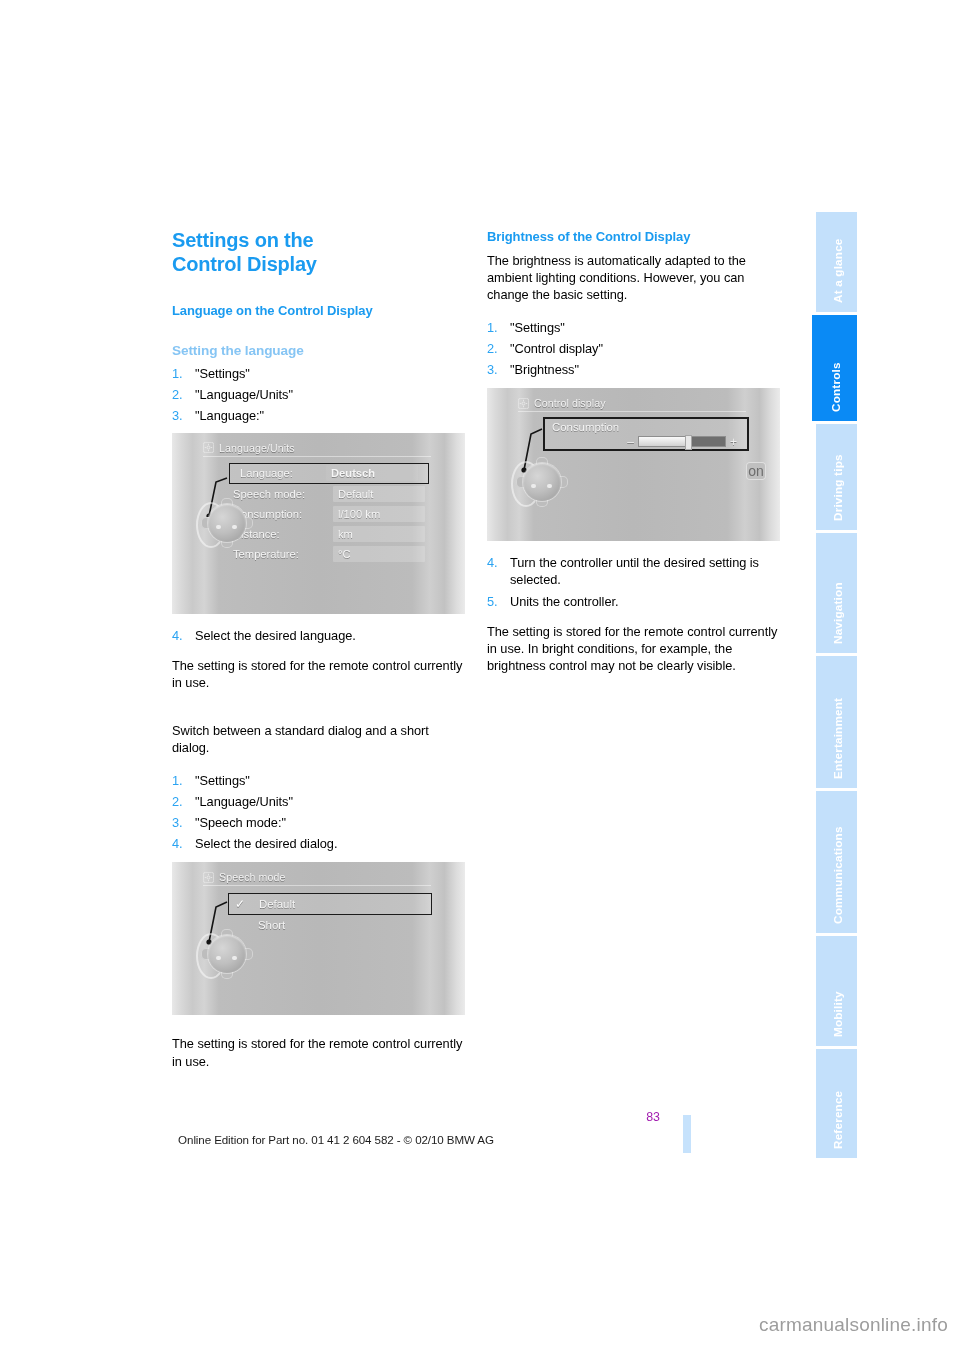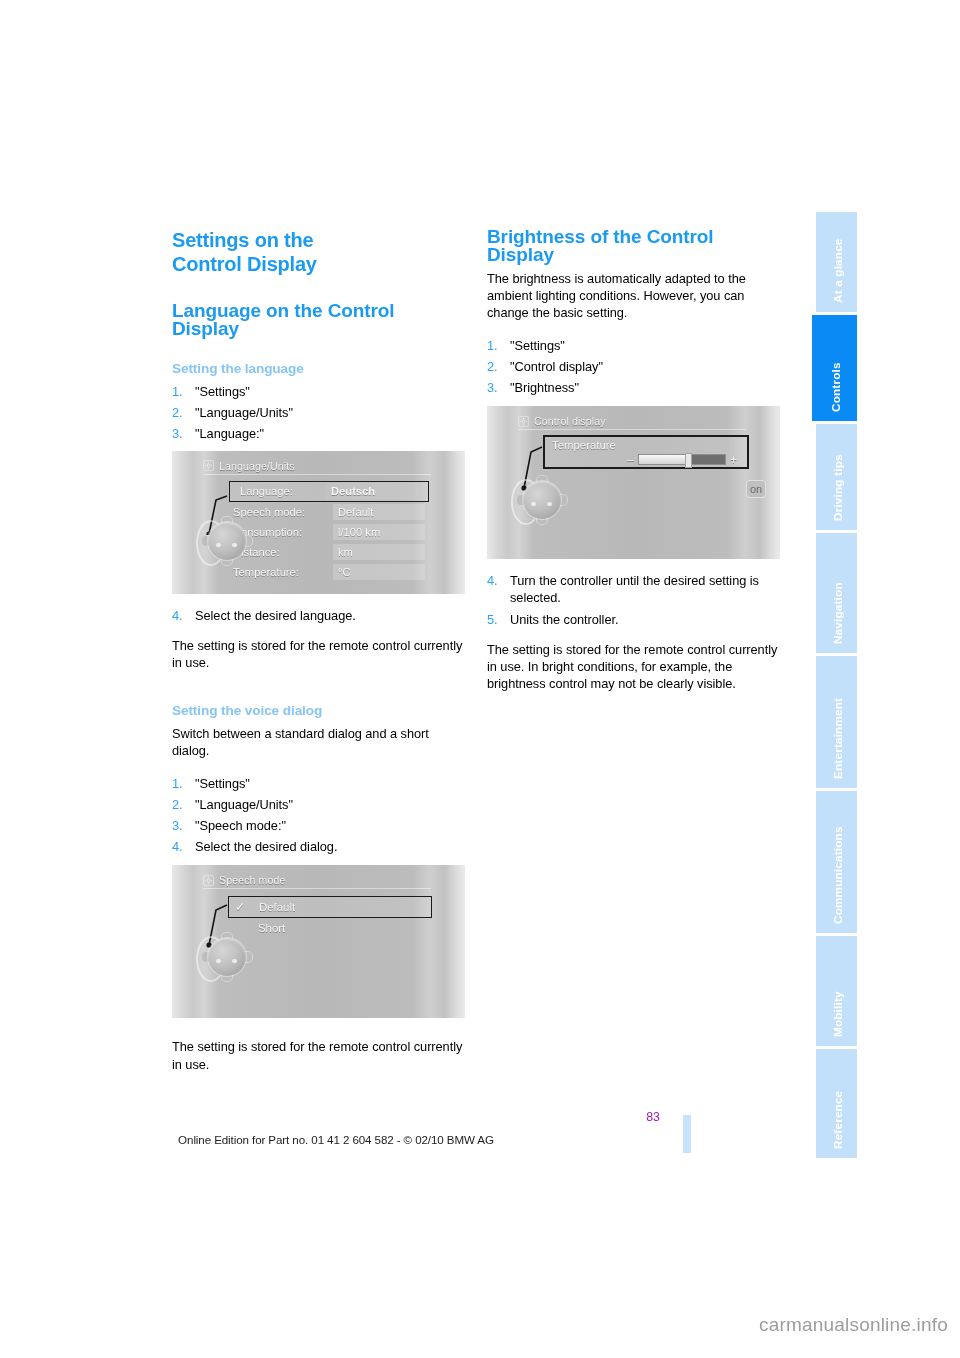--- a/index.html
+++ b/index.html
@@ -35,21 +35,21 @@
     font-size: 20px;
     line-height: 24px;
     font-weight: bold;
     color: #1a9bf0;
     margin: 0 0 26px 0;
     letter-spacing: -0.2px;
   }
   h1.chapter-title .l2 { display: block; }
 
   h2.section-title {
-    font-size: 19px;
+    font-size: 13px;
     line-height: 18px;
     font-weight: bold;
     color: #1a9bf0;
     margin: 0 0 22px 0;
     letter-spacing: -0.1px;
   }
   h2.section-title.tight { margin-bottom: 6px; }
 
   h3.subsection-title {
     font-size: 13.6px;
@@ -95,21 +95,21 @@
 
   .gap-after-list { height: 13px; }
   .gap-small { height: 11px; }
   .gap-med   { height: 20px; }
   .gap-large { height: 27px; }
 
   
   .idrive-fig {
     position: relative;
     width: 293px;
-    height: 143px;
+    height: 181px;
     background: linear-gradient(to right,
         #e8e8e8 0%, #d9d9d9 3%, #c9c9c9 7%, #d4d4d4 11%,
         #bdbdbd 16%, #b8b8b8 50%, #bcbcbc 82%,
         #cfcfcf 88%, #c2c2c2 93%, #dcdcdc 97%, #ebebeb 100%);
     overflow: hidden;
     margin: 8px 0 0 0;
   }
   .idrive-fig.tall { height: 153px; }
 
   
@@ -310,21 +310,21 @@
 
   
   .on-pill {
     position: absolute;
     right: 14px; top: 74px;
     width: 20px; height: 18px;
     border-radius: 4px;
     background: rgba(190,190,190,0.85);
     box-shadow: inset 0 0 0 1px rgba(255,255,255,0.5);
     display: flex; align-items: center; justify-content: center;
-    font-size: 11px; color: #6d6d6d;
+    font-size: 14px; color: #6d6d6d;
   }
 
   
   #sidebar {
     position: absolute;
     left: 816px;
     top: 212px;
     width: 41px;
     height: 946px;
   }
@@ -506,21 +506,20 @@
       <li>
         <span class="num">4.</span>
         <span>Select the desired language.</span>
       </li>
     </ol>
 
     <p class="body-text spaced-top">The setting is stored for the remote control currently in use.</p>
 
     <div class="gap-large"></div>
 
-    <h3 class="subsection-title">Setting the voice dialog</h3>
 
     <p class="body-text">Switch between a standard dialog and a short dialog.</p>
 
     <div class="gap-small"></div>
 
     <ol class="steps">
       <li>
         <span class="num">1.</span>
         <span>"Settings"</span>
       </li>
@@ -628,21 +627,21 @@
             <line x1="8" y1="2.6" x2="8" y2="4.4"></line>
             <line x1="8" y1="11.6" x2="8" y2="13.4"></line>
             <line x1="2.6" y1="8" x2="4.4" y2="8"></line>
             <line x1="11.6" y1="8" x2="13.4" y2="8"></line>
           </g>
         </svg>
         <span class="fig-title">Control display</span>
       </div>
 
       <div class="slider-box">
-        <div class="slab">Temperature</div>
+        <div class="slab">Consumption</div>
         <div class="slider-line">
           <span class="sl-sign">–</span>
           <span class="sl-track">
             <span class="sl-fill"></span>
             <span class="sl-thumb"></span>
           </span>
           <span class="sl-sign">+</span>
         </div>
       </div>
 

